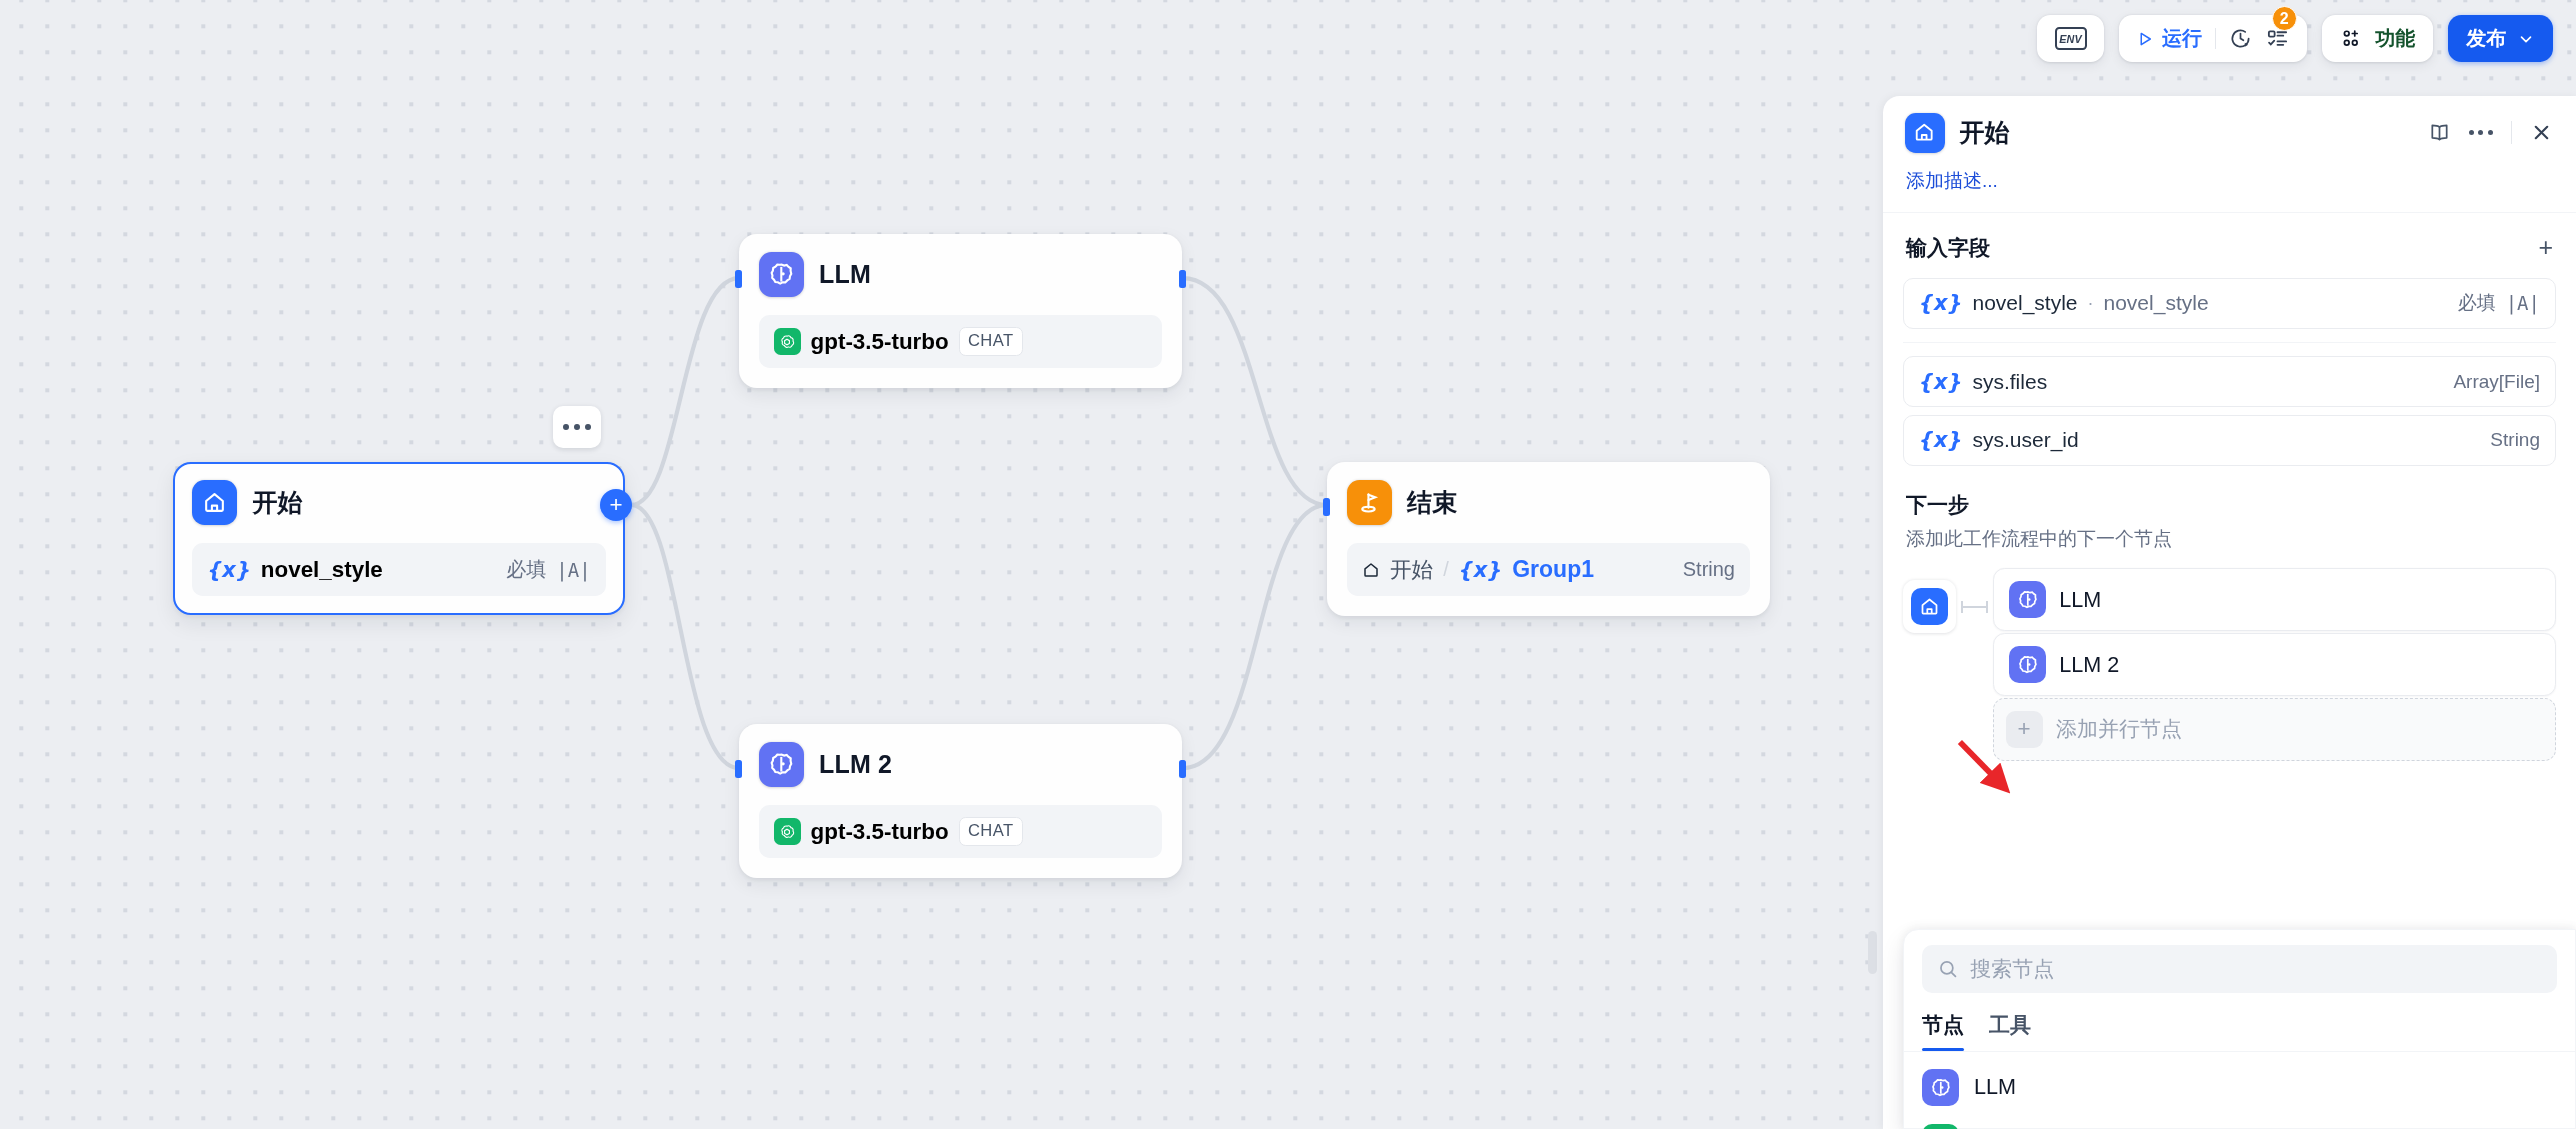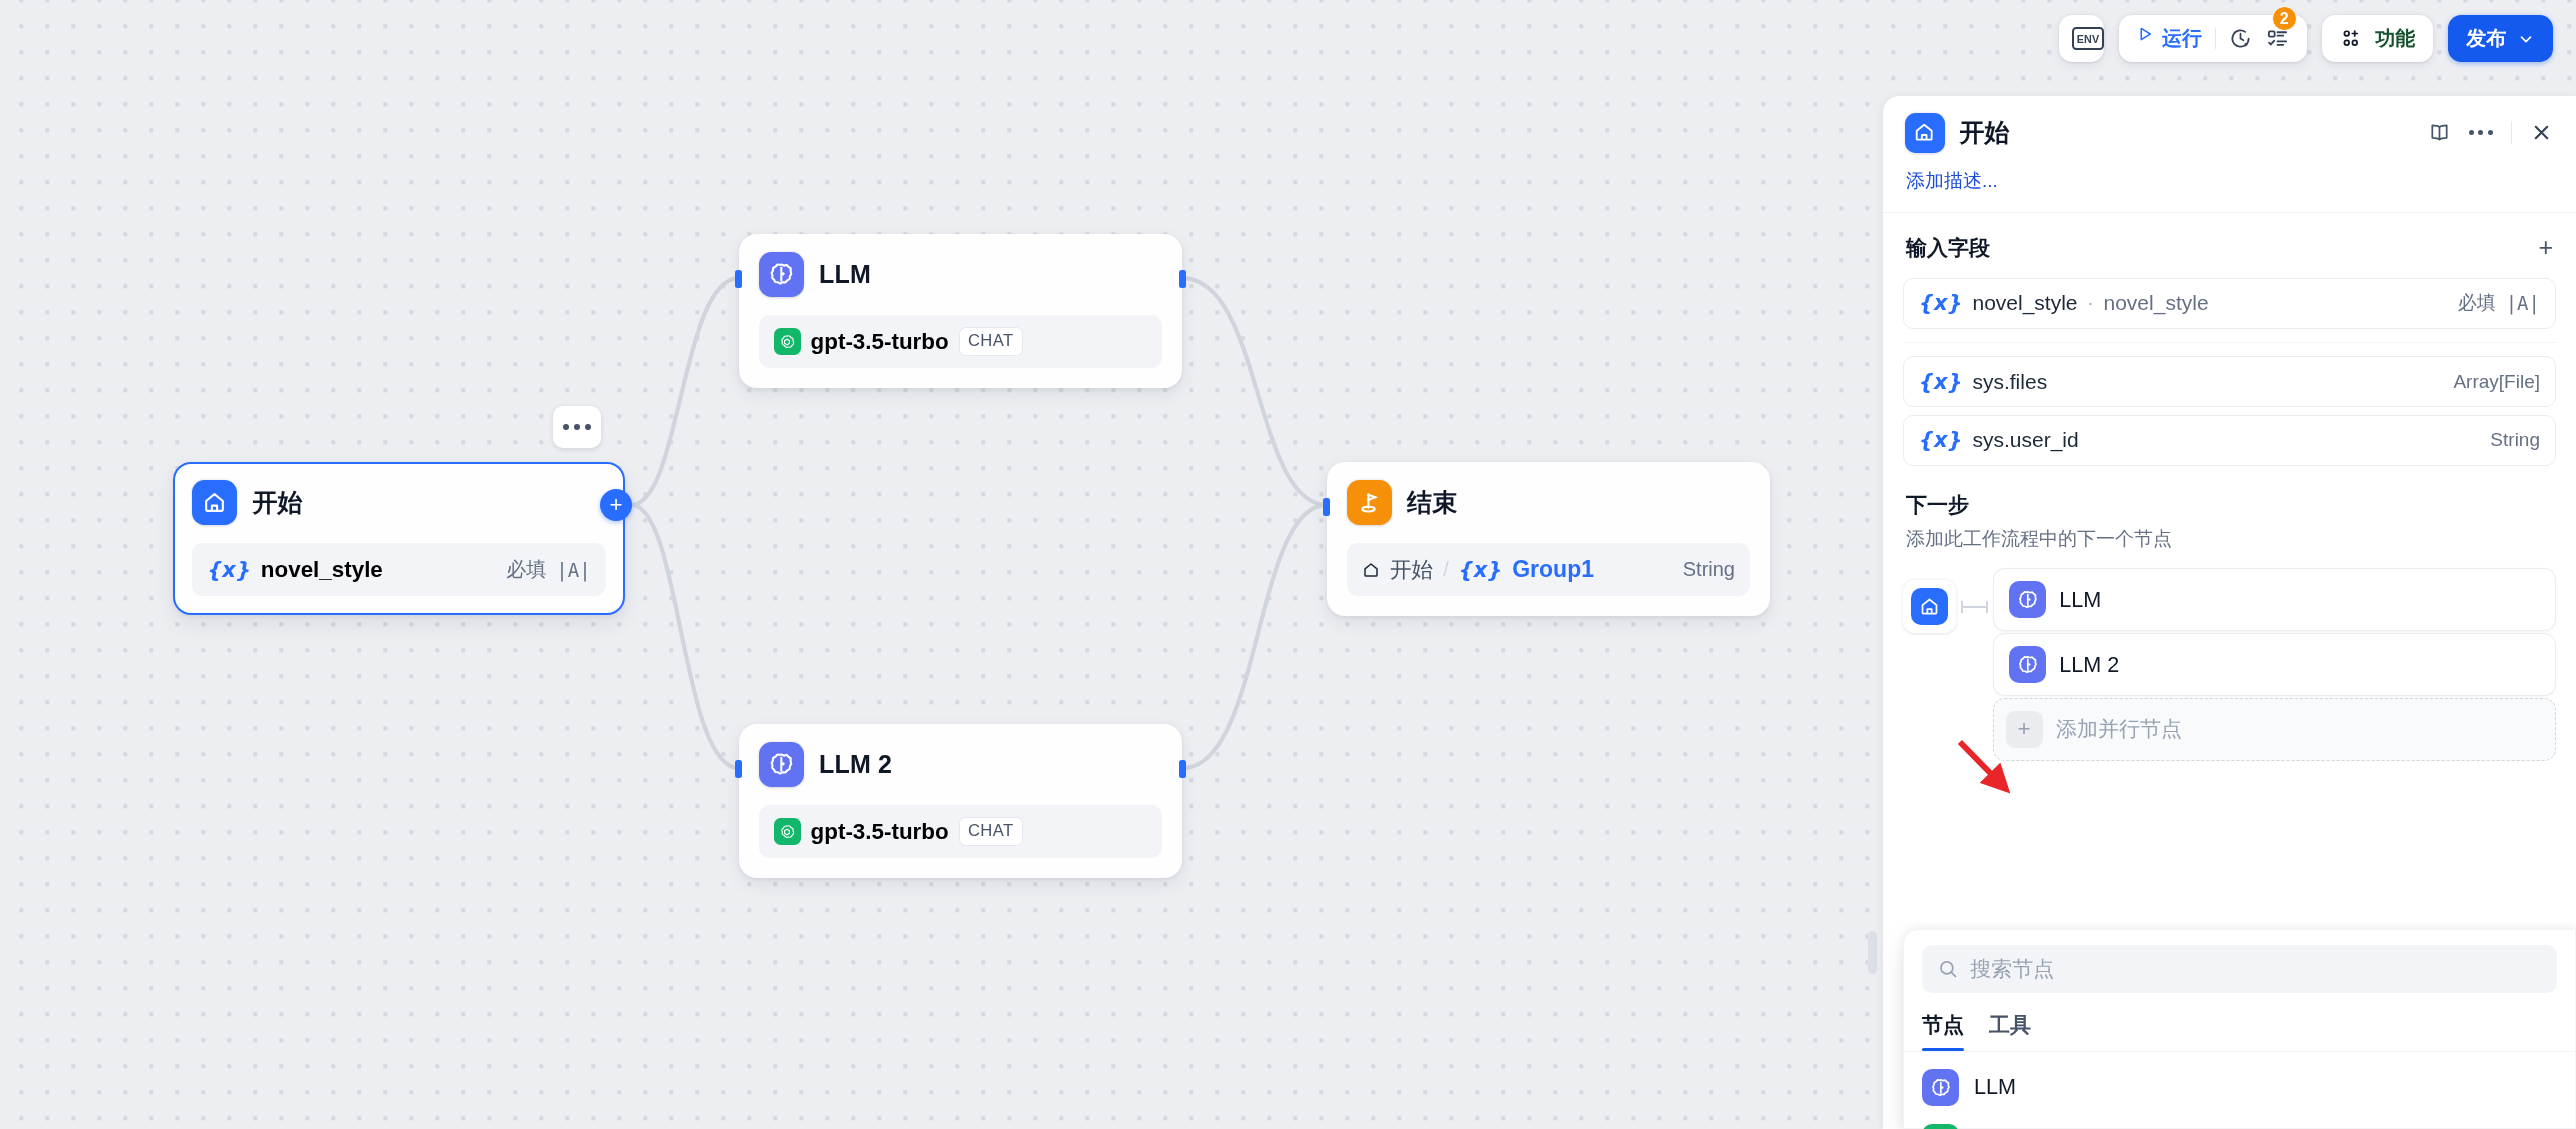--- a/index.html
+++ b/index.html
@@ -92,23 +92,23 @@
   
   #toolbar {
     position: absolute; top: 15px; right: 23px;
     display: flex; align-items: center; gap: 15px; z-index: 40;
   }
   .tb-card {
     background: #fff; border-radius: 13.3px;
     box-shadow: 0 0.8px 2.5px rgba(16,24,40,.10), 0 3.3px 11.6px rgba(16,24,40,.07);
     height: 47px; display: flex; align-items: center;
   }
-  .tb-icon-btn { width: 45px; justify-content: flex-end; }
+  .tb-icon-btn { width: 67px; justify-content: center; font-style: italic; }
   .tb-run { padding: 0 18px 0 16.6px; gap: 13.3px; position: relative; }
-  .run-label { display: flex; align-items: flex-start; gap: 8.3px; color: #296dff;
+  .run-label { display: flex; align-items: center; gap: 8.3px; color: #296dff;
                font-size: 20px; font-weight: 600; }
   .tb-divider { width: 0.8px; height: 21.6px; background: #e4e7ec; }
   .tb-func { padding: 0 18px; gap: 14px; font-size: 20px; color: #14532d; font-weight: 600; }
   .tb-publish {
     background: #155aef; color: #fff; border-radius: 13.3px; height: 47px;
     display: flex; align-items: center; gap: 10.8px; padding: 0 18px;
     font-size: 20px; font-weight: 600;
     box-shadow: 0 1.7px 5px rgba(21,90,239,.35);
   }
   .badge-2 {

